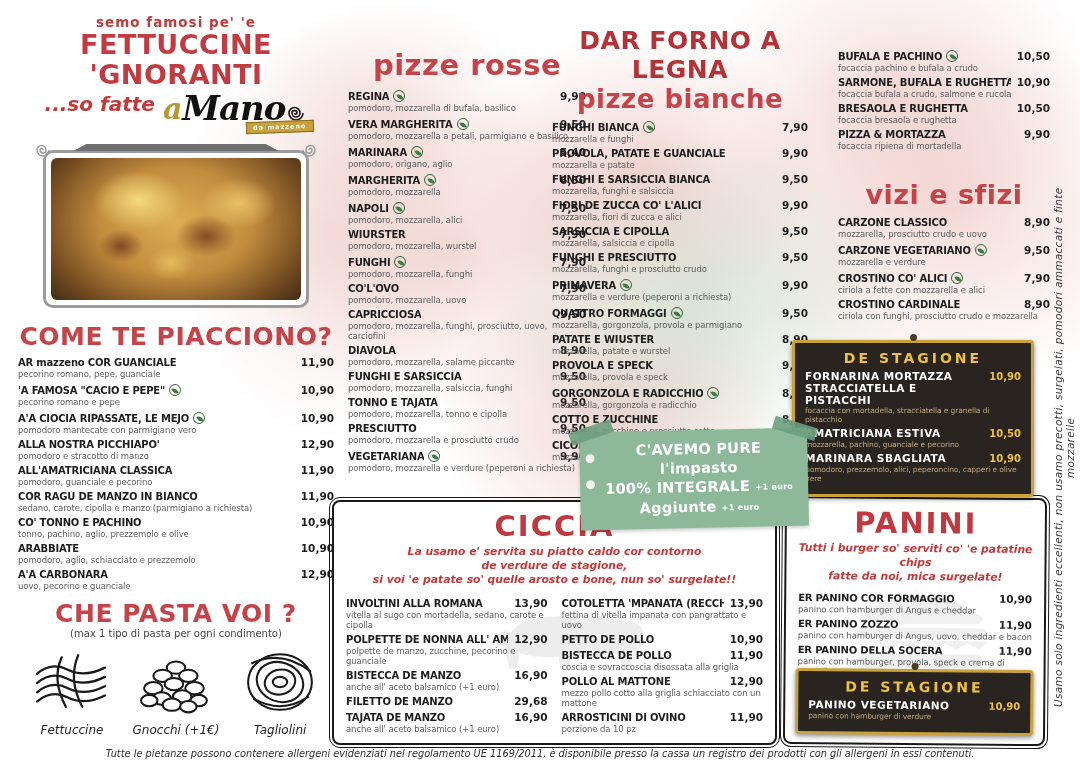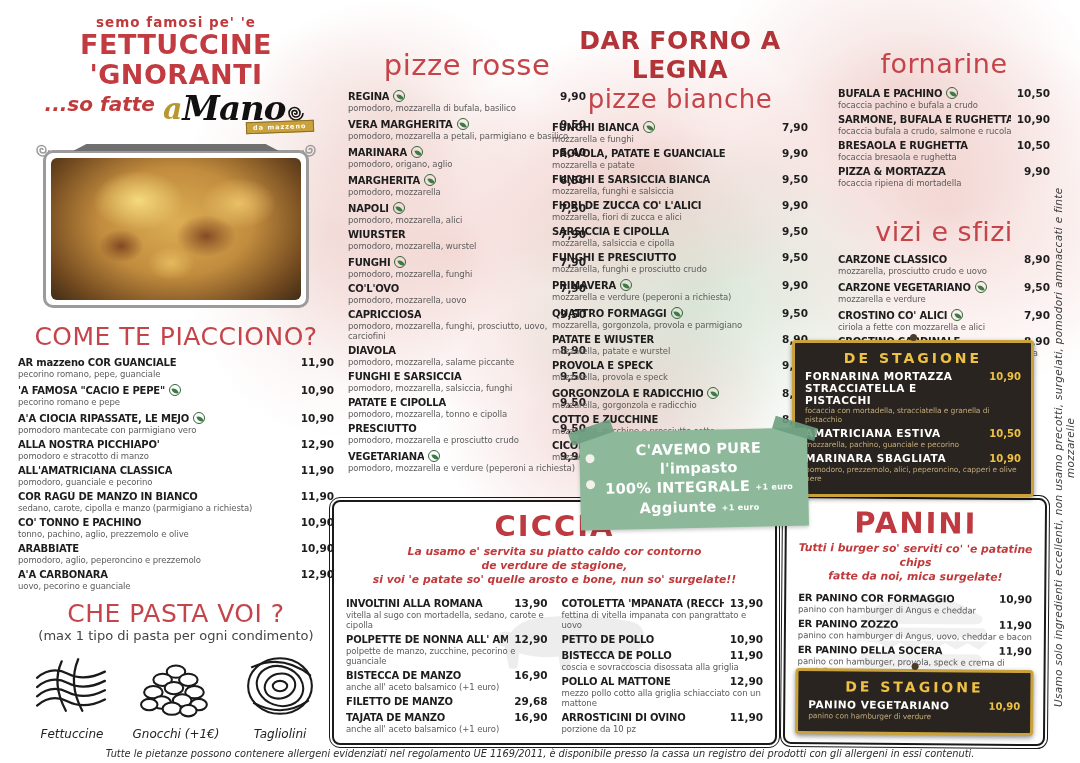--- a/index.html
+++ b/index.html
@@ -22,21 +22,21 @@
 
   
   .mi { margin-bottom:3px; position:relative; z-index:2; }
   .mi-top { display:flex; align-items:baseline; }
   .mi-name { font-size:10px; font-weight:700; color:#1d1d1d; letter-spacing:-0.2px; white-space:nowrap; overflow:hidden; line-height:12px; }
   .mi-price { margin-left:auto; font-size:10.5px; font-weight:700; color:#1d1d1d; padding-left:6px; line-height:12px; }
   .mi-desc { font-size:8.5px; color:#5c5c5c; line-height:10px; letter-spacing:-0.1px; }
   .leaf { display:inline-block; width:12px; height:12px; min-width:12px; border:1.3px solid #33663a; border-radius:50%; position:relative; margin-left:4px; top:2px; }
   .leaf::before { content:""; position:absolute; left:2.5px; top:2.5px; width:5.5px; height:5.5px; background:#3f7a46; border-radius:0 100% 0 100%; transform:rotate(-15deg); }
 
-  .sec-title { font-size:29px; font-weight:400; color:#c4444a; text-align:center; letter-spacing:0.5px; margin-bottom:6px; }
+  .sec-title { font-size:29px; font-weight:700; color:#c4444a; text-align:center; letter-spacing:0.5px; margin-bottom:6px; }
 
   
   .left-col { position:absolute; left:18px; top:14px; width:316px; z-index:2; }
   .tagline { text-align:center; font-size:13.5px; font-weight:600; color:#c0393b; letter-spacing:1px; }
   .brand-title { text-align:center; font-size:27px; font-weight:800; color:#c13b41; letter-spacing:0.5px; line-height:30px; }
   .brand-row { display:flex; align-items:flex-start; justify-content:center; gap:8px; margin-top:2px; height:44px; }
   .so-fatte { font-size:20px; font-weight:600; color:#c0393b; font-style:italic; padding-bottom:6px; }
   .logo { display:flex; align-items:flex-end; position:relative; }
   .logo-a { font-family:"DejaVu Serif", serif; font-style:italic; font-size:30px; color:#b9972f; font-weight:700; line-height:30px; }
   .logo-main { font-family:"DejaVu Serif", serif; font-style:italic; font-size:34px; color:#111; font-weight:700; line-height:32px; letter-spacing:-1px; }
@@ -54,21 +54,21 @@
       radial-gradient(34px 24px at 48% 74%, rgba(235,195,100,.8), transparent 70%),
       radial-gradient(170px 120px at 50% 45%, #dcae54 0%, #c28c3e 45%, #70481f 80%, #3a2a16 100%);
   }
   .swirl { position:absolute; top:-14px; width:22px; height:22px; }
   .swirl.sl { left:-14px; } .swirl.sr { right:-14px; transform:scaleX(-1); }
 
   .come-te { margin-top:14px; }
   .come-te .sec-title { font-size:25px; margin-bottom:5px; }
   .pasta-sec { margin-top:8px; text-align:center; }
   .pasta-sec .sec-title { font-size:25px; margin-bottom:0; }
-  .pasta-note { font-size:13px; color:#444; margin-bottom:6px; }
+  .pasta-note { font-size:10px; color:#444; margin-bottom:6px; }
   .pasta-row { display:flex; justify-content:space-between; padding:0 6px; }
   .pasta-opt { width:96px; text-align:center; }
   .pasta-opt svg { width:84px; height:72px; }
   .pasta-label { font-size:12px; font-style:italic; color:#222; margin-top:2px; }
 
   
   .col-rosse { position:absolute; left:348px; top:48px; width:238px; z-index:2; }
   .forno-wrap { position:absolute; left:552px; top:26px; width:256px; z-index:2; }
   .forno-title { font-size:25px; font-weight:800; color:#b23438; text-align:center; letter-spacing:0.5px; }
   .forno-wrap .sec-title { font-size:26px; margin-bottom:5px; }
@@ -207,21 +207,21 @@
             </div>
             <div class="mi-desc">tonno, pachino, aglio, prezzemolo e olive</div>
           </div>
 
           <div class="mi">
             <div class="mi-top">
               <span class="mi-name">ARABBIATE</span>
 
               <span class="mi-price">10,90</span>
             </div>
-            <div class="mi-desc">pomodoro, aglio, peperoncino e prezzemolo</div>
+            <div class="mi-desc">pomodoro, aglio, schiacciato e prezzemolo</div>
           </div>
 
           <div class="mi">
             <div class="mi-top">
               <span class="mi-name">A'A CARBONARA</span>
 
               <span class="mi-price">12,90</span>
             </div>
             <div class="mi-desc">uovo, pecorino e guanciale</div>
           </div>
@@ -380,21 +380,21 @@
           <div class="mi-top">
             <span class="mi-name">FUNGHI E SARSICCIA</span>
 
             <span class="mi-price">9,50</span>
           </div>
           <div class="mi-desc">pomodoro, mozzarella, salsiccia, funghi</div>
         </div>
 
         <div class="mi">
           <div class="mi-top">
-            <span class="mi-name">PATATE E CIPOLLA</span>
+            <span class="mi-name">TONNO E TAJATA</span>
 
             <span class="mi-price">9,50</span>
           </div>
           <div class="mi-desc">pomodoro, mozzarella, tonno e cipolla</div>
         </div>
 
         <div class="mi">
           <div class="mi-top">
             <span class="mi-name">PRESCIUTTO</span>
 
@@ -534,21 +534,20 @@
 
             <span class="mi-price">9,90</span>
           </div>
           <div class="mi-desc">mozzarella, cicoria e salsiccia</div>
         </div>
 
     </div>
   </div>
 
   <div class="col-right">
-    <div class="sec-title">fornarine</div>
     <div>
 
         <div class="mi">
           <div class="mi-top">
             <span class="mi-name">BUFALA E PACHINO</span>
             <span class="leaf"></span>
             <span class="mi-price">10,50</span>
           </div>
           <div class="mi-desc">focaccia pachino e bufala a crudo</div>
         </div>

